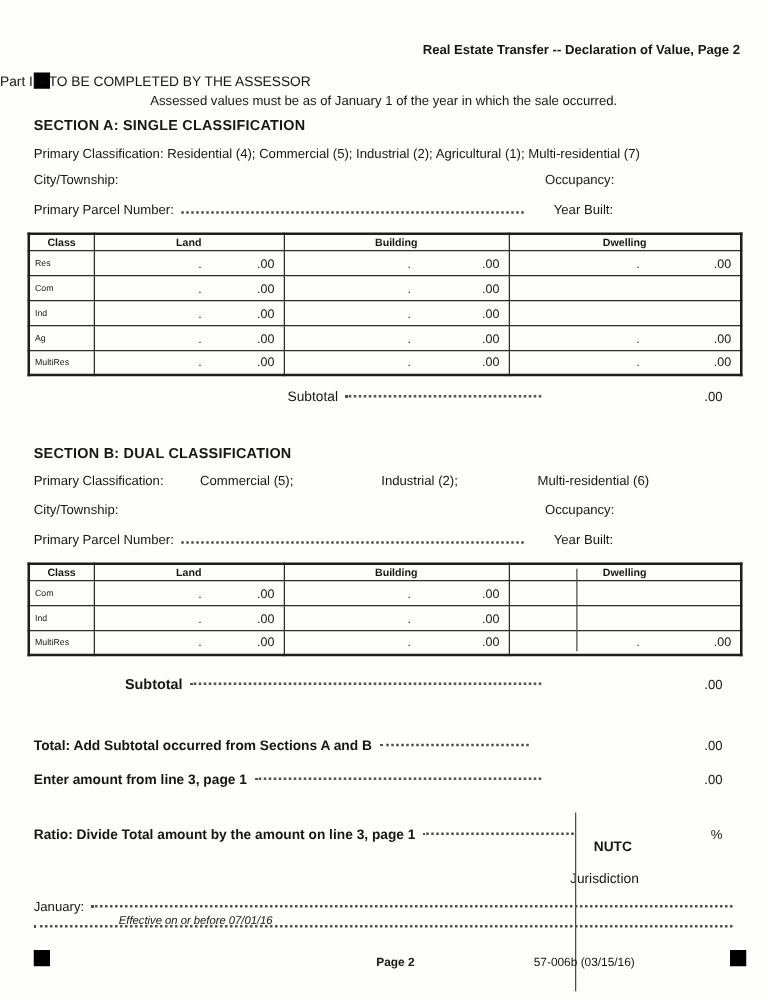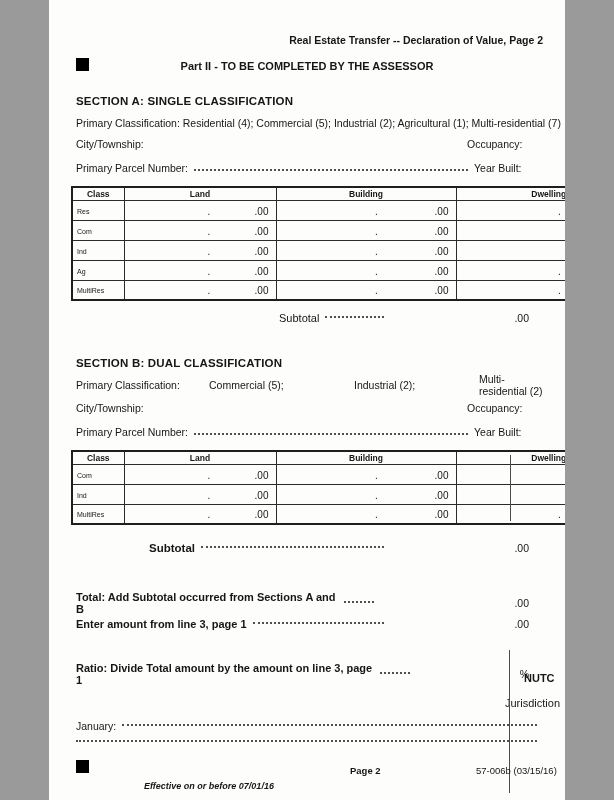--- a/index.html
+++ b/index.html
@@ -1,44 +1,44 @@
 <!DOCTYPE html>
 <html><head>
 <meta charset="utf-8">
 <style>
   * { margin:0; padding:0; box-sizing:border-box; }
   html,body { background:#9a9a9a; }
   body { font-family:"Liberation Sans", sans-serif; }
-  .page { position:relative; width:516px; height:800px; background:#fdfdfc; color:#161616; overflow:hidden; margin:0 auto; }
+  .page { position:relative; width:614px; height:800px; background:#fdfdfc; color:#161616; overflow:hidden; margin:0 auto; }
   .abs { position:absolute; }
 
   
   .doc-title { top:34px; right:22px; font-size:10.5px; font-weight:bold; }
   .sq { width:13px; height:13px; background:#000; }
   .sq-tl { left:27px; top:58px; }
   .sq-bl { left:27px; top:760px; }
   .sq-br { left:584px; top:760px; }
-  .part-title { top:60px; left:0; right:0; text-align:center; font-size:11px; font-weight:bold; }
+  .part-title { top:60px; left:0; right:0; text-align:left; font-size:11px; font-weight:normal; }
   .instruction { top:75px; left:0; right:0; text-align:center; font-size:10.5px; }
 
   .sec-head { left:27px; font-size:11.5px; font-weight:bold; letter-spacing:.2px; }
   .sec-a-head { top:95px; }
   .sec-b-head { top:357px; }
   .plain { font-size:10.5px; }
   .class-line-a { left:27px; top:117px; }
 
   .frow { position:absolute; left:27px; right:22px; display:flex; align-items:center; font-size:10.5px; }
   .frow .lpart { display:flex; align-items:flex-end; }
   .leader { flex:1; border-bottom:2px dotted #4f4f4f; margin:0 6px 3px 6px; min-width:30px; }
 
   .city-a { top:138px; } .parcel-a { top:162px; }
   .city-b { top:402px; } .parcel-b { top:426px; }
   .city-left  { width:391px; }
   .parcel-left{ width:398px; flex:none; }
-  .rpart { flex:1; }
+  .rpart { flex:1;margin-left:18px; }
 
   .class-line-b { top:379px; }
   .class-line-b .opt-1 { position:absolute; left:133px; }
   .class-line-b .opt-2 { position:absolute; left:278px; }
   .class-line-b .opt-3 { position:absolute; left:403px; }
 
   
   .val-table { position:absolute; left:22px; width:570px; border-collapse:collapse; table-layout:fixed; border:2px solid #1e1e1e; }
   .tbl-a { top:186px; } .tbl-b { top:450px; }
   .val-table col.c1{width:52px;} .val-table col.c2{width:152px;} .val-table col.c3{width:180px;} .val-table col.c4{width:186px;}
@@ -66,33 +66,34 @@
   .comments-row { top:720px; font-size:10.5px; }
   .comments-line2 { top:740px; }
   .comments-line2 .leader { margin-left:0; }
 
   
   .vline { position:absolute; width:1px; background:#4c4c4c; }
   .vline-table { left:461px; top:455px; height:66px; }
   .vline-bottom { left:460px; top:650px; height:143px; }
 
   
-  .footer-effective { left:95px; top:781px; font-size:9px; font-style:italic;font-weight:bold; }
+  .footer-effective { left:95px; top:731px; font-size:9px; font-style:italic; }
   .footer-page { left:301px; top:765px; font-size:9.5px; font-weight:bold; }
   .footer-form { left:427px; top:765px; font-size:9.5px; }
 </style>
 </head>
 <body>
 
 <div class="page">
 
   <div class="abs sq sq-tl"></div>
 
   <div class="abs doc-title">Real Estate Transfer -- Declaration of Value, Page 2</div>
   <div class="abs part-title">Part II - TO BE COMPLETED BY THE ASSESSOR</div>
+  <div class="abs instruction">Assessed values must be as of January 1 of the year in which the sale occurred.</div>
 
   <div class="abs sec-head sec-a-head">SECTION A: SINGLE CLASSIFICATION</div>
   <div class="abs plain class-line-a">Primary Classification: Residential (4); Commercial (5); Industrial (2); Agricultural (1); Multi-residential (7)</div>
 
   <div class="frow city-a">
     <div class="lpart city-left">
       <span>City/Township:</span>
       <span class="leader" style="border-bottom:none"></span>
     </div>
     <div class="rpart">
@@ -203,21 +204,21 @@
     <span class="leader gap-130"></span>
     <span class="tail-val">.00</span>
   </div>
 
   <div class="abs sec-head sec-b-head">SECTION B: DUAL CLASSIFICATION</div>
 
   <div class="frow class-line-b">
     <span>Primary Classification:</span>
     <span class="opt-1">Commercial (5);</span>
     <span class="opt-2">Industrial (2);</span>
-    <span class="opt-3">Multi-residential (2)</span>
+    <span class="opt-3">Multi-residential (6)</span>
   </div>
 
   <div class="frow city-b">
     <div class="lpart city-left">
       <span>City/Township:</span>
       <span class="leader" style="border-bottom:none"></span>
     </div>
     <div class="rpart">
       <span>Occupancy:</span>
     </div>

